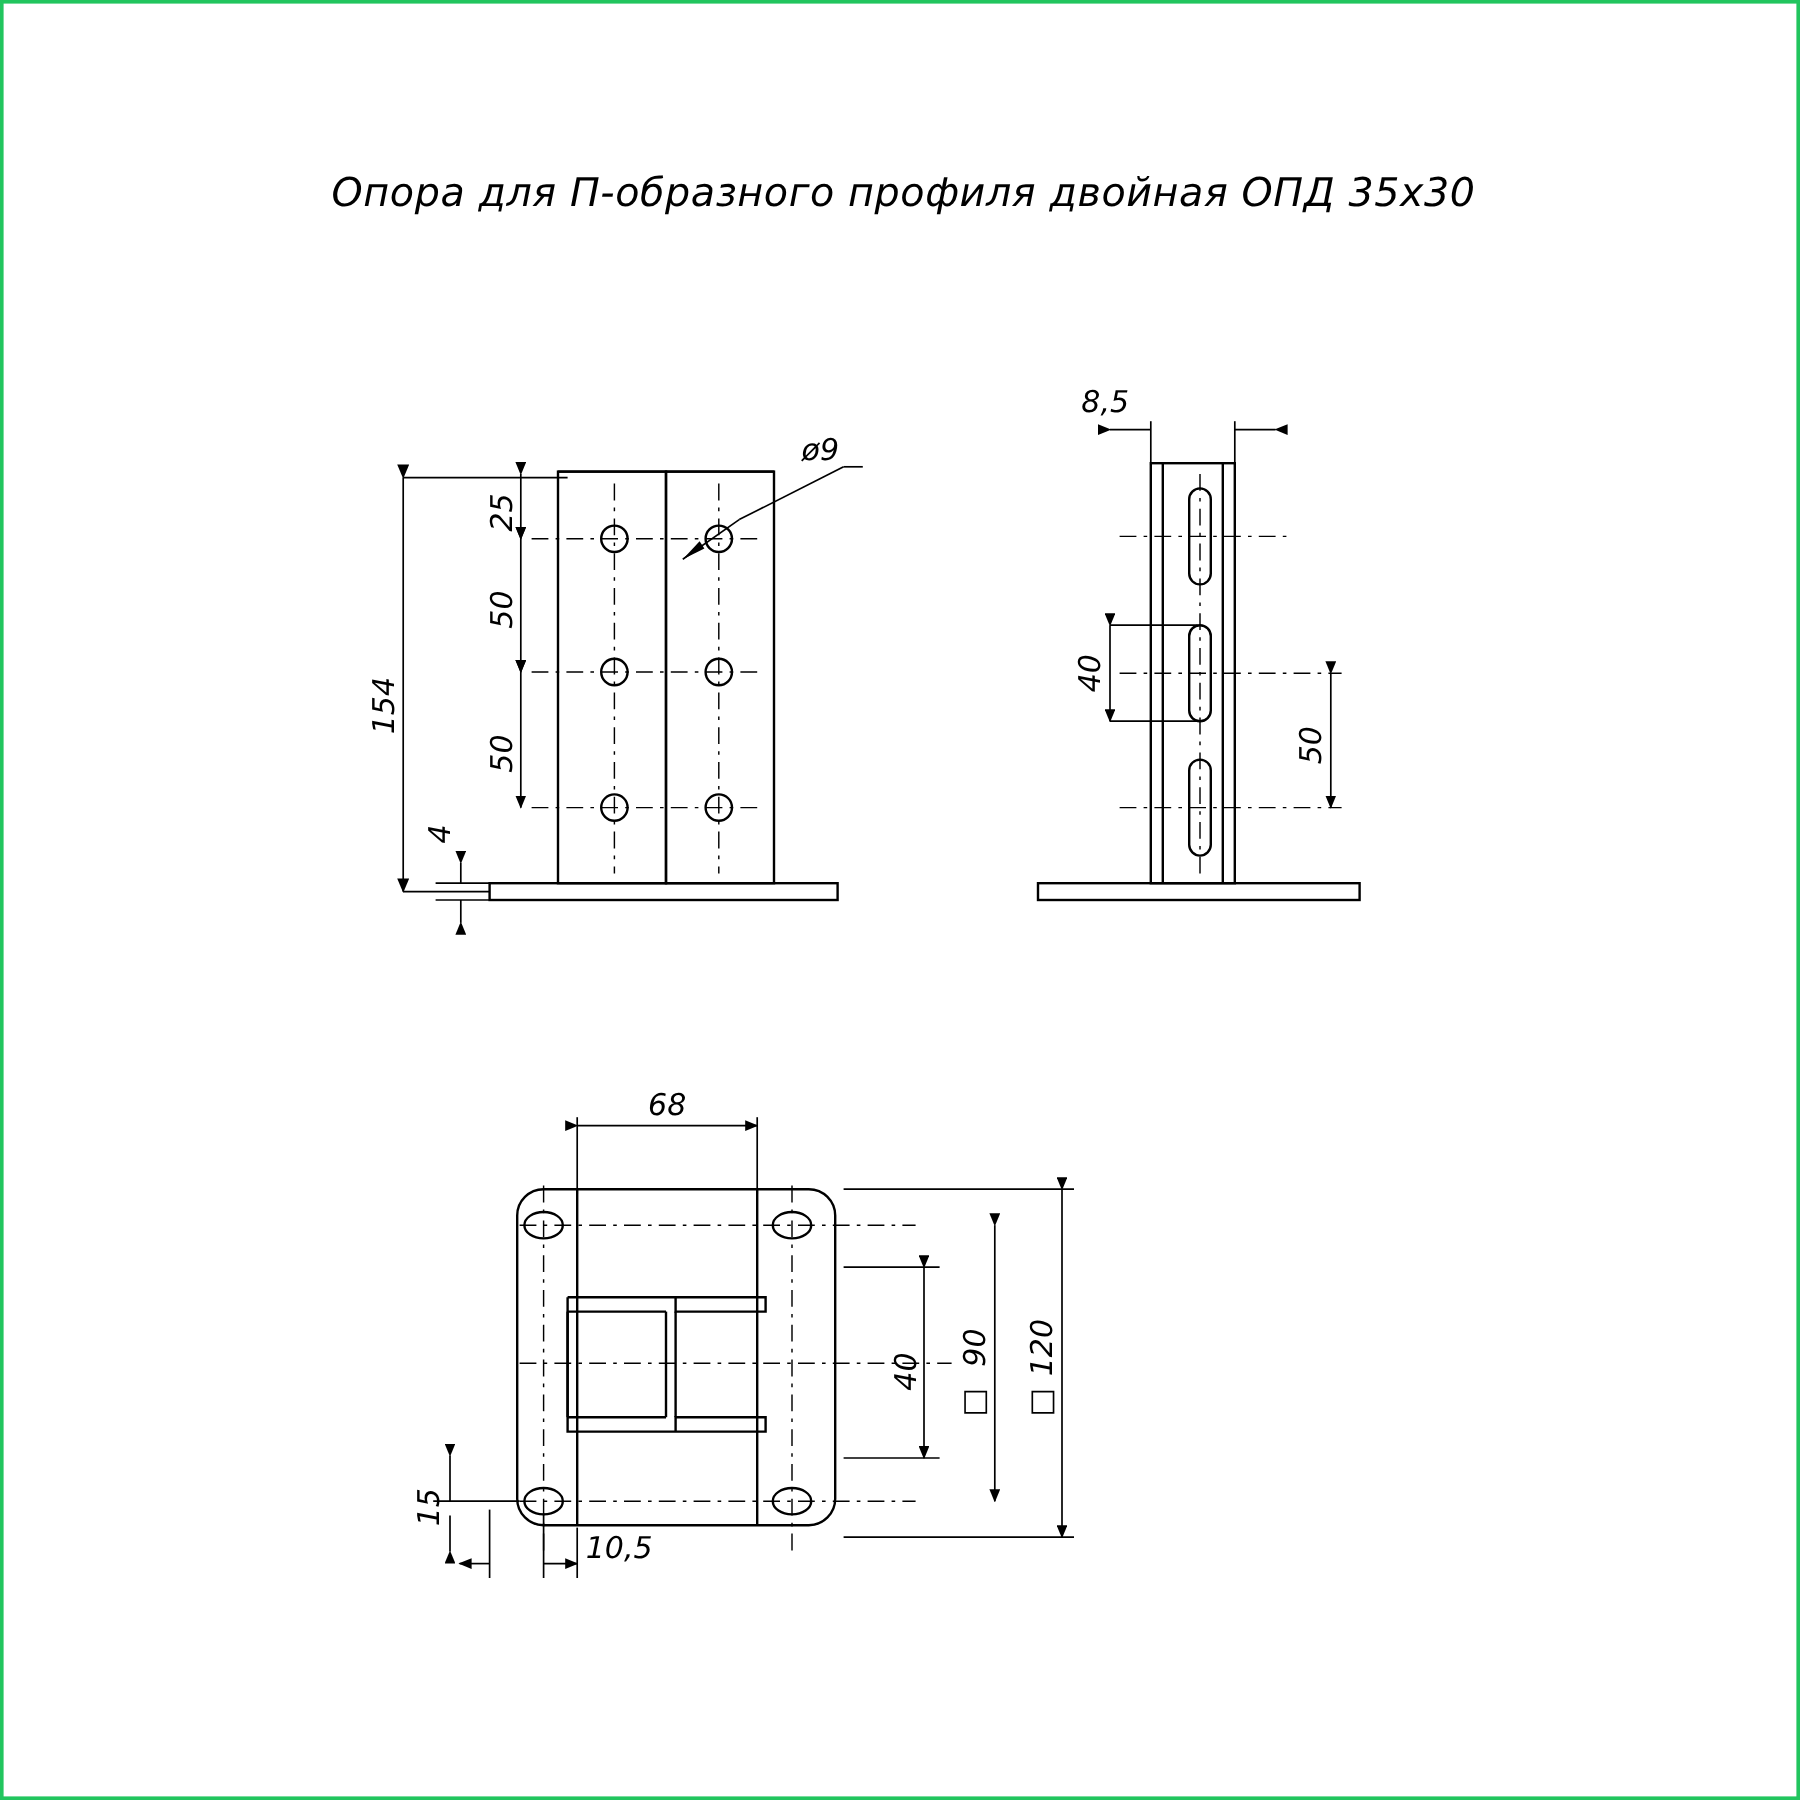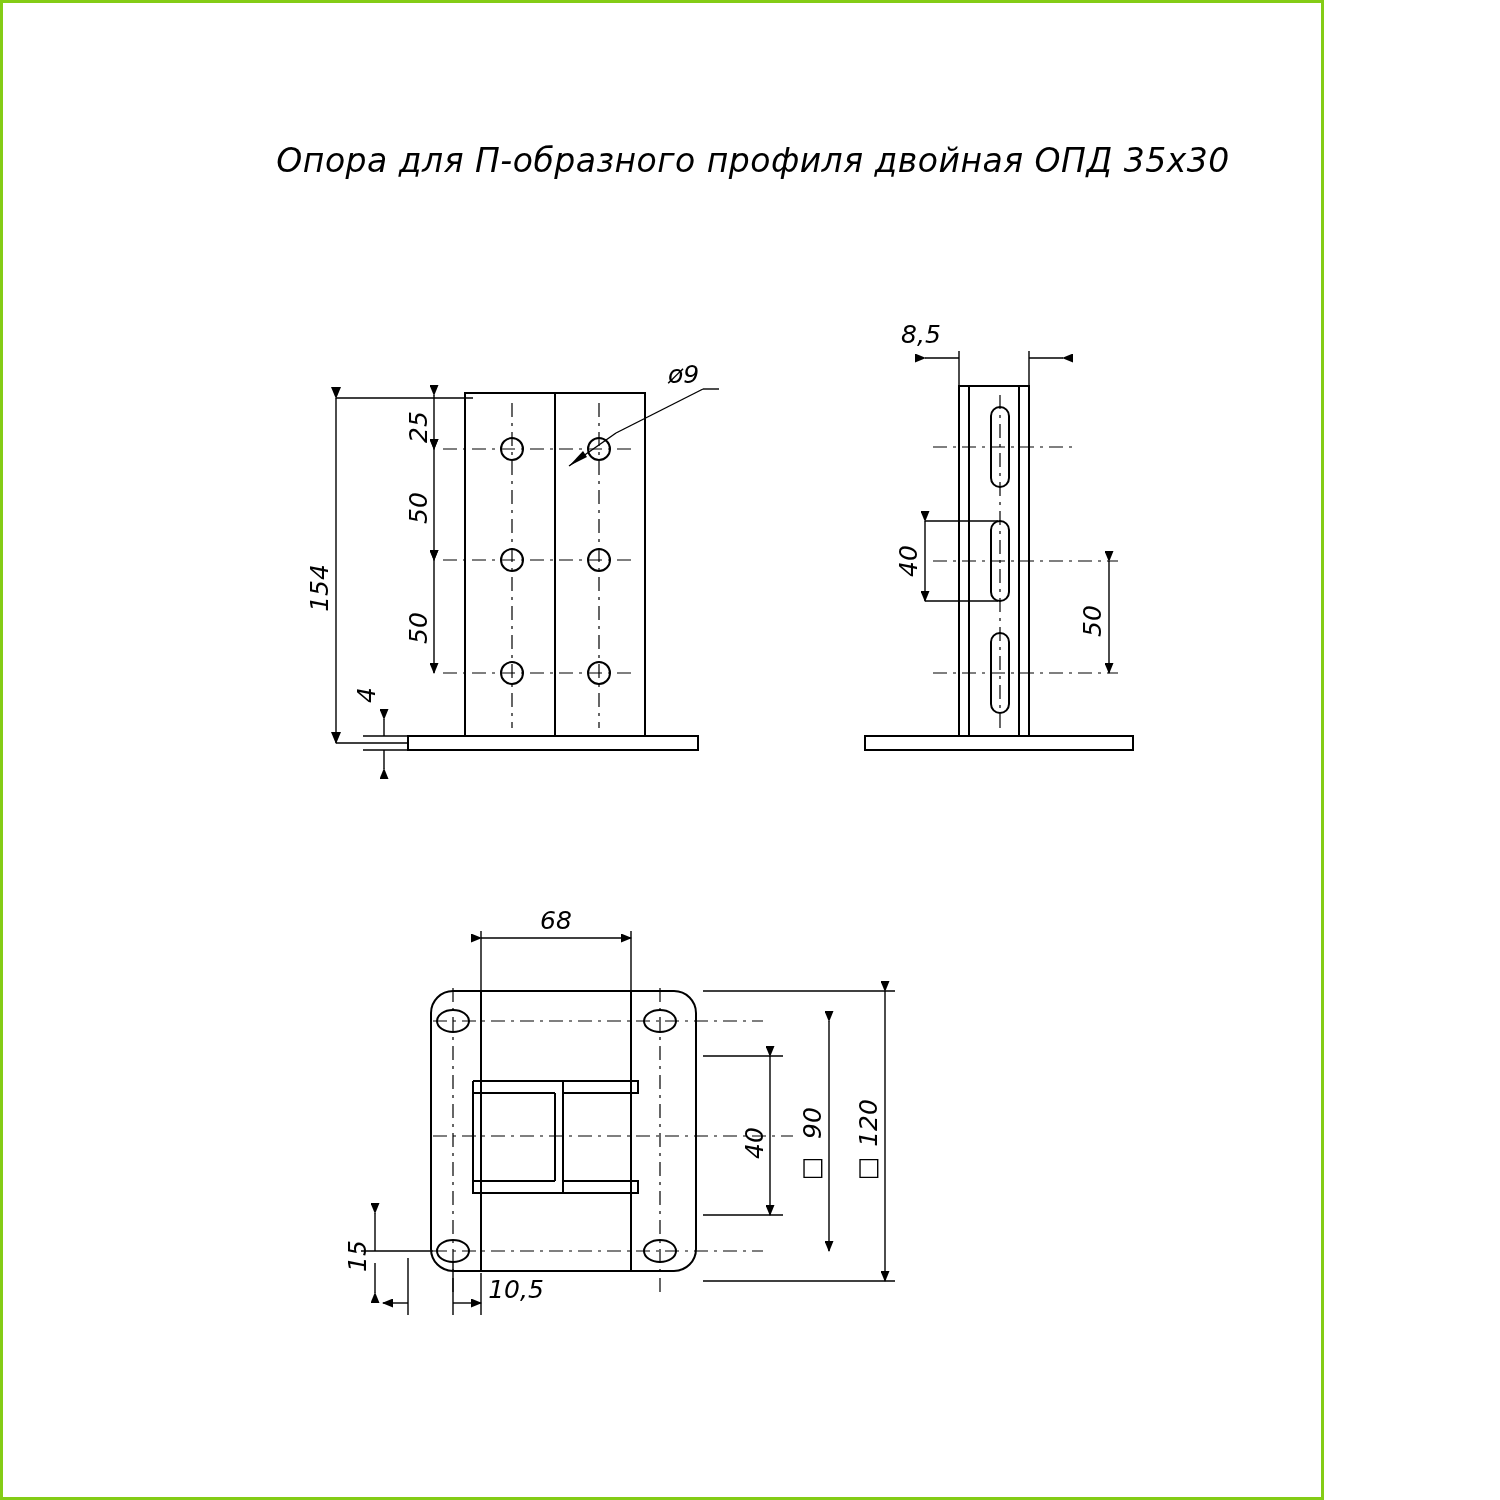--- a/index.html
+++ b/index.html
@@ -8,24 +8,24 @@
     background: #ffffff;
   }
   body {
     width: 1500px;
     height: 1500px;
     font-family: "DejaVu Sans", sans-serif;
     overflow: hidden;
   }
   #sheet {
     position: relative;
-    width: 1324px;
+    width: 1500px;
     height: 1500px;
     box-sizing: border-box;
-    border: 3px solid #84cc16;
+    border: 3px solid #22c55e;
     background: #fff;
   }
   #title {
     position: absolute;
     left: 0;
     top: 138px;
     width: 1500px;
     text-align: center;
     font-family: "DejaVu Sans", sans-serif;
     font-style: italic;

